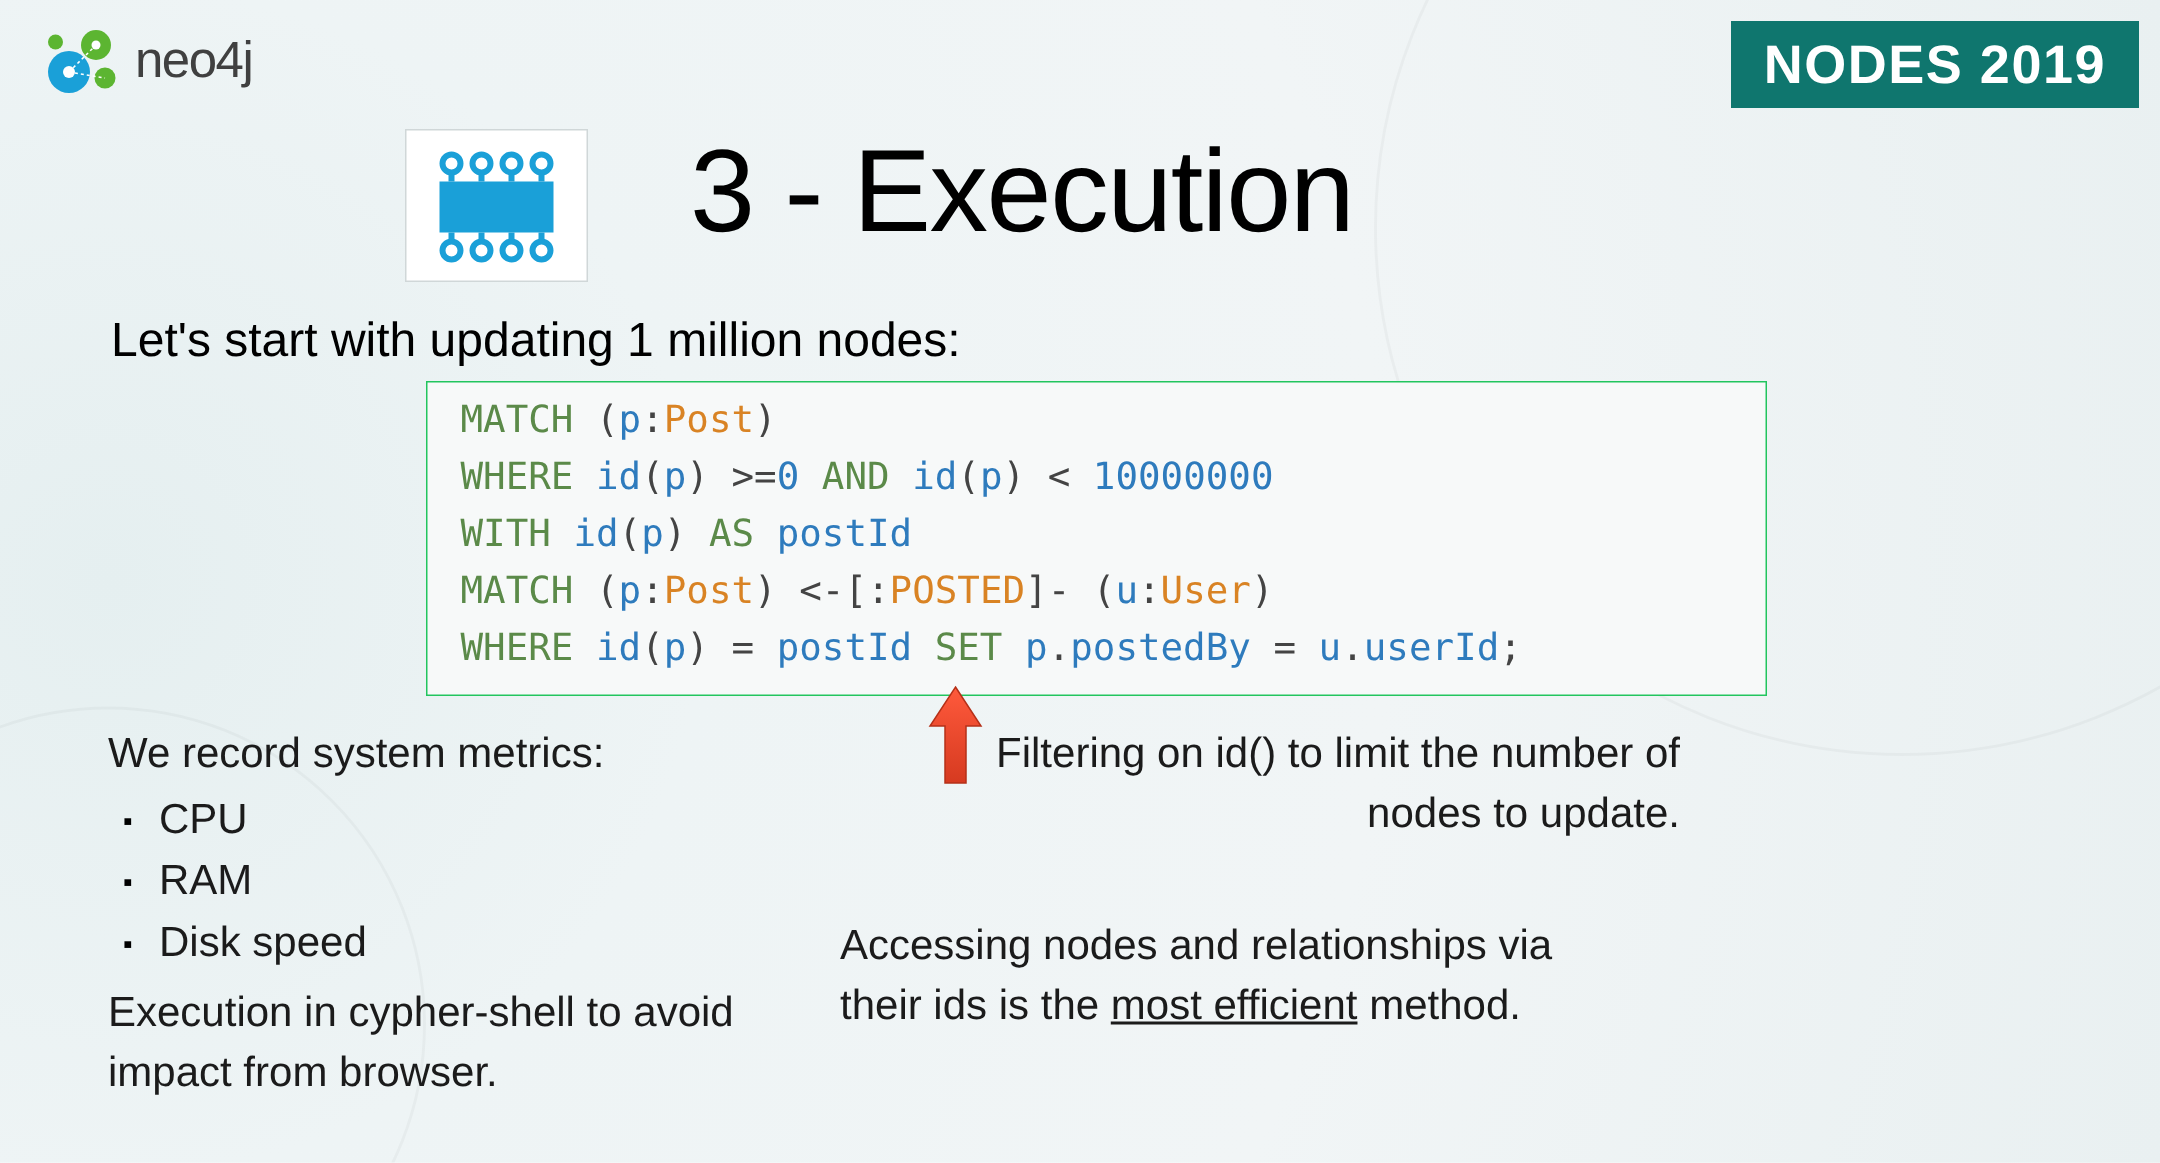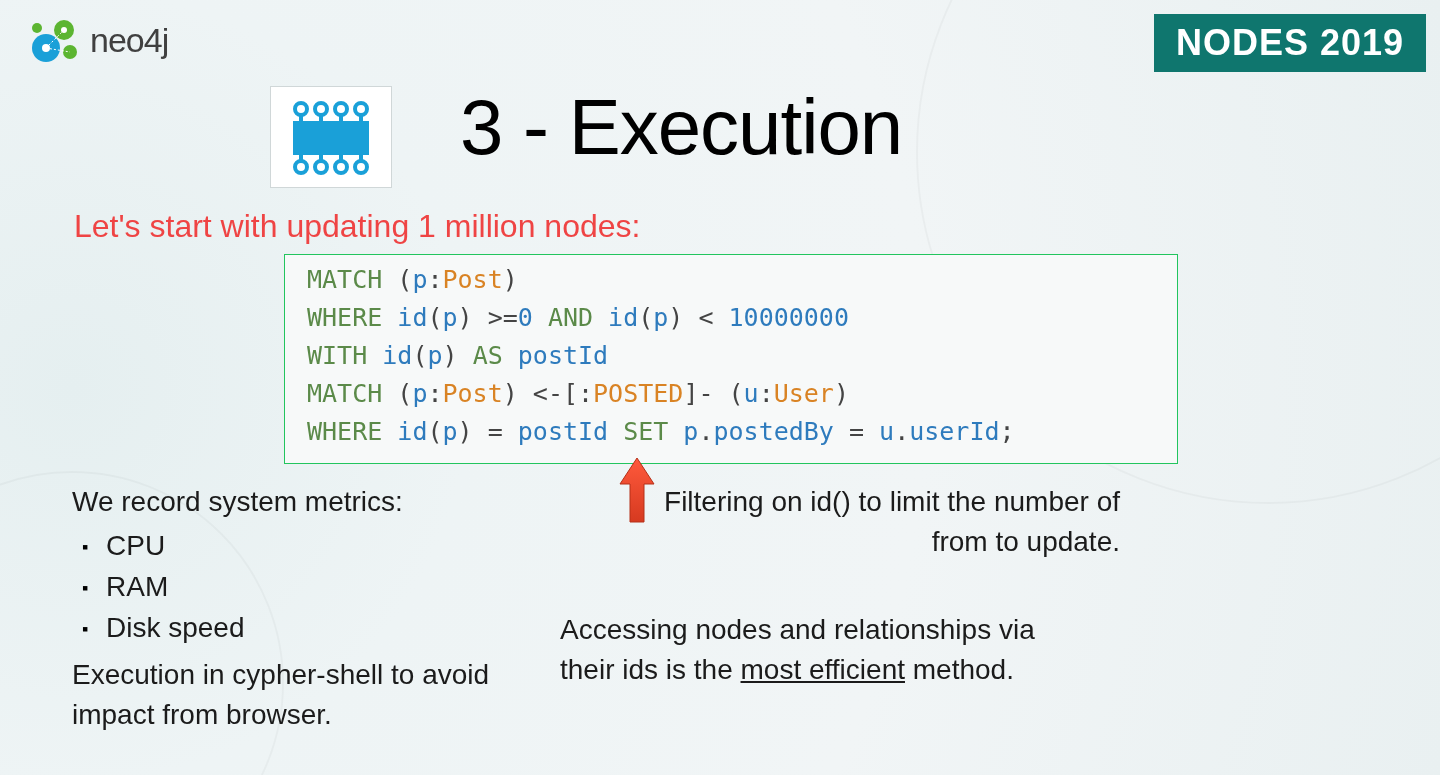--- a/index.html
+++ b/index.html
@@ -88,21 +88,21 @@
     font-weight: 400;
     color: #000;
     letter-spacing: -1px;
   }
 
   .intro {
     position: absolute;
     top: 208px;
     left: 74px;
     font-size: 32px;
-    color: #ef4444;
+    color: #000000;
   }
 
   
   .code {
     position: absolute;
     top: 254px;
     left: 284px;
     width: 848px;
     background: #f7f9f9;
     border: 1px solid #22c55e;
@@ -243,19 +243,19 @@
     <li>RAM</li>
     <li>Disk speed</li>
   </ul>
   <div class="footnote">Execution in cypher-shell to avoid</div>
   <div>impact from browser.</div>
 </div>
 
 <div class="col-right">
   <div class="p1">
     <div>Filtering on id() to limit the number of</div>
-    <div>from to update.</div>
+    <div>nodes to update.</div>
   </div>
   <div>
     <div>Accessing nodes and relationships via</div>
     <div><span>their ids is the </span><span class="underline">most efficient</span><span> method.</span></div>
   </div>
 </div>
 
 </body></html>

